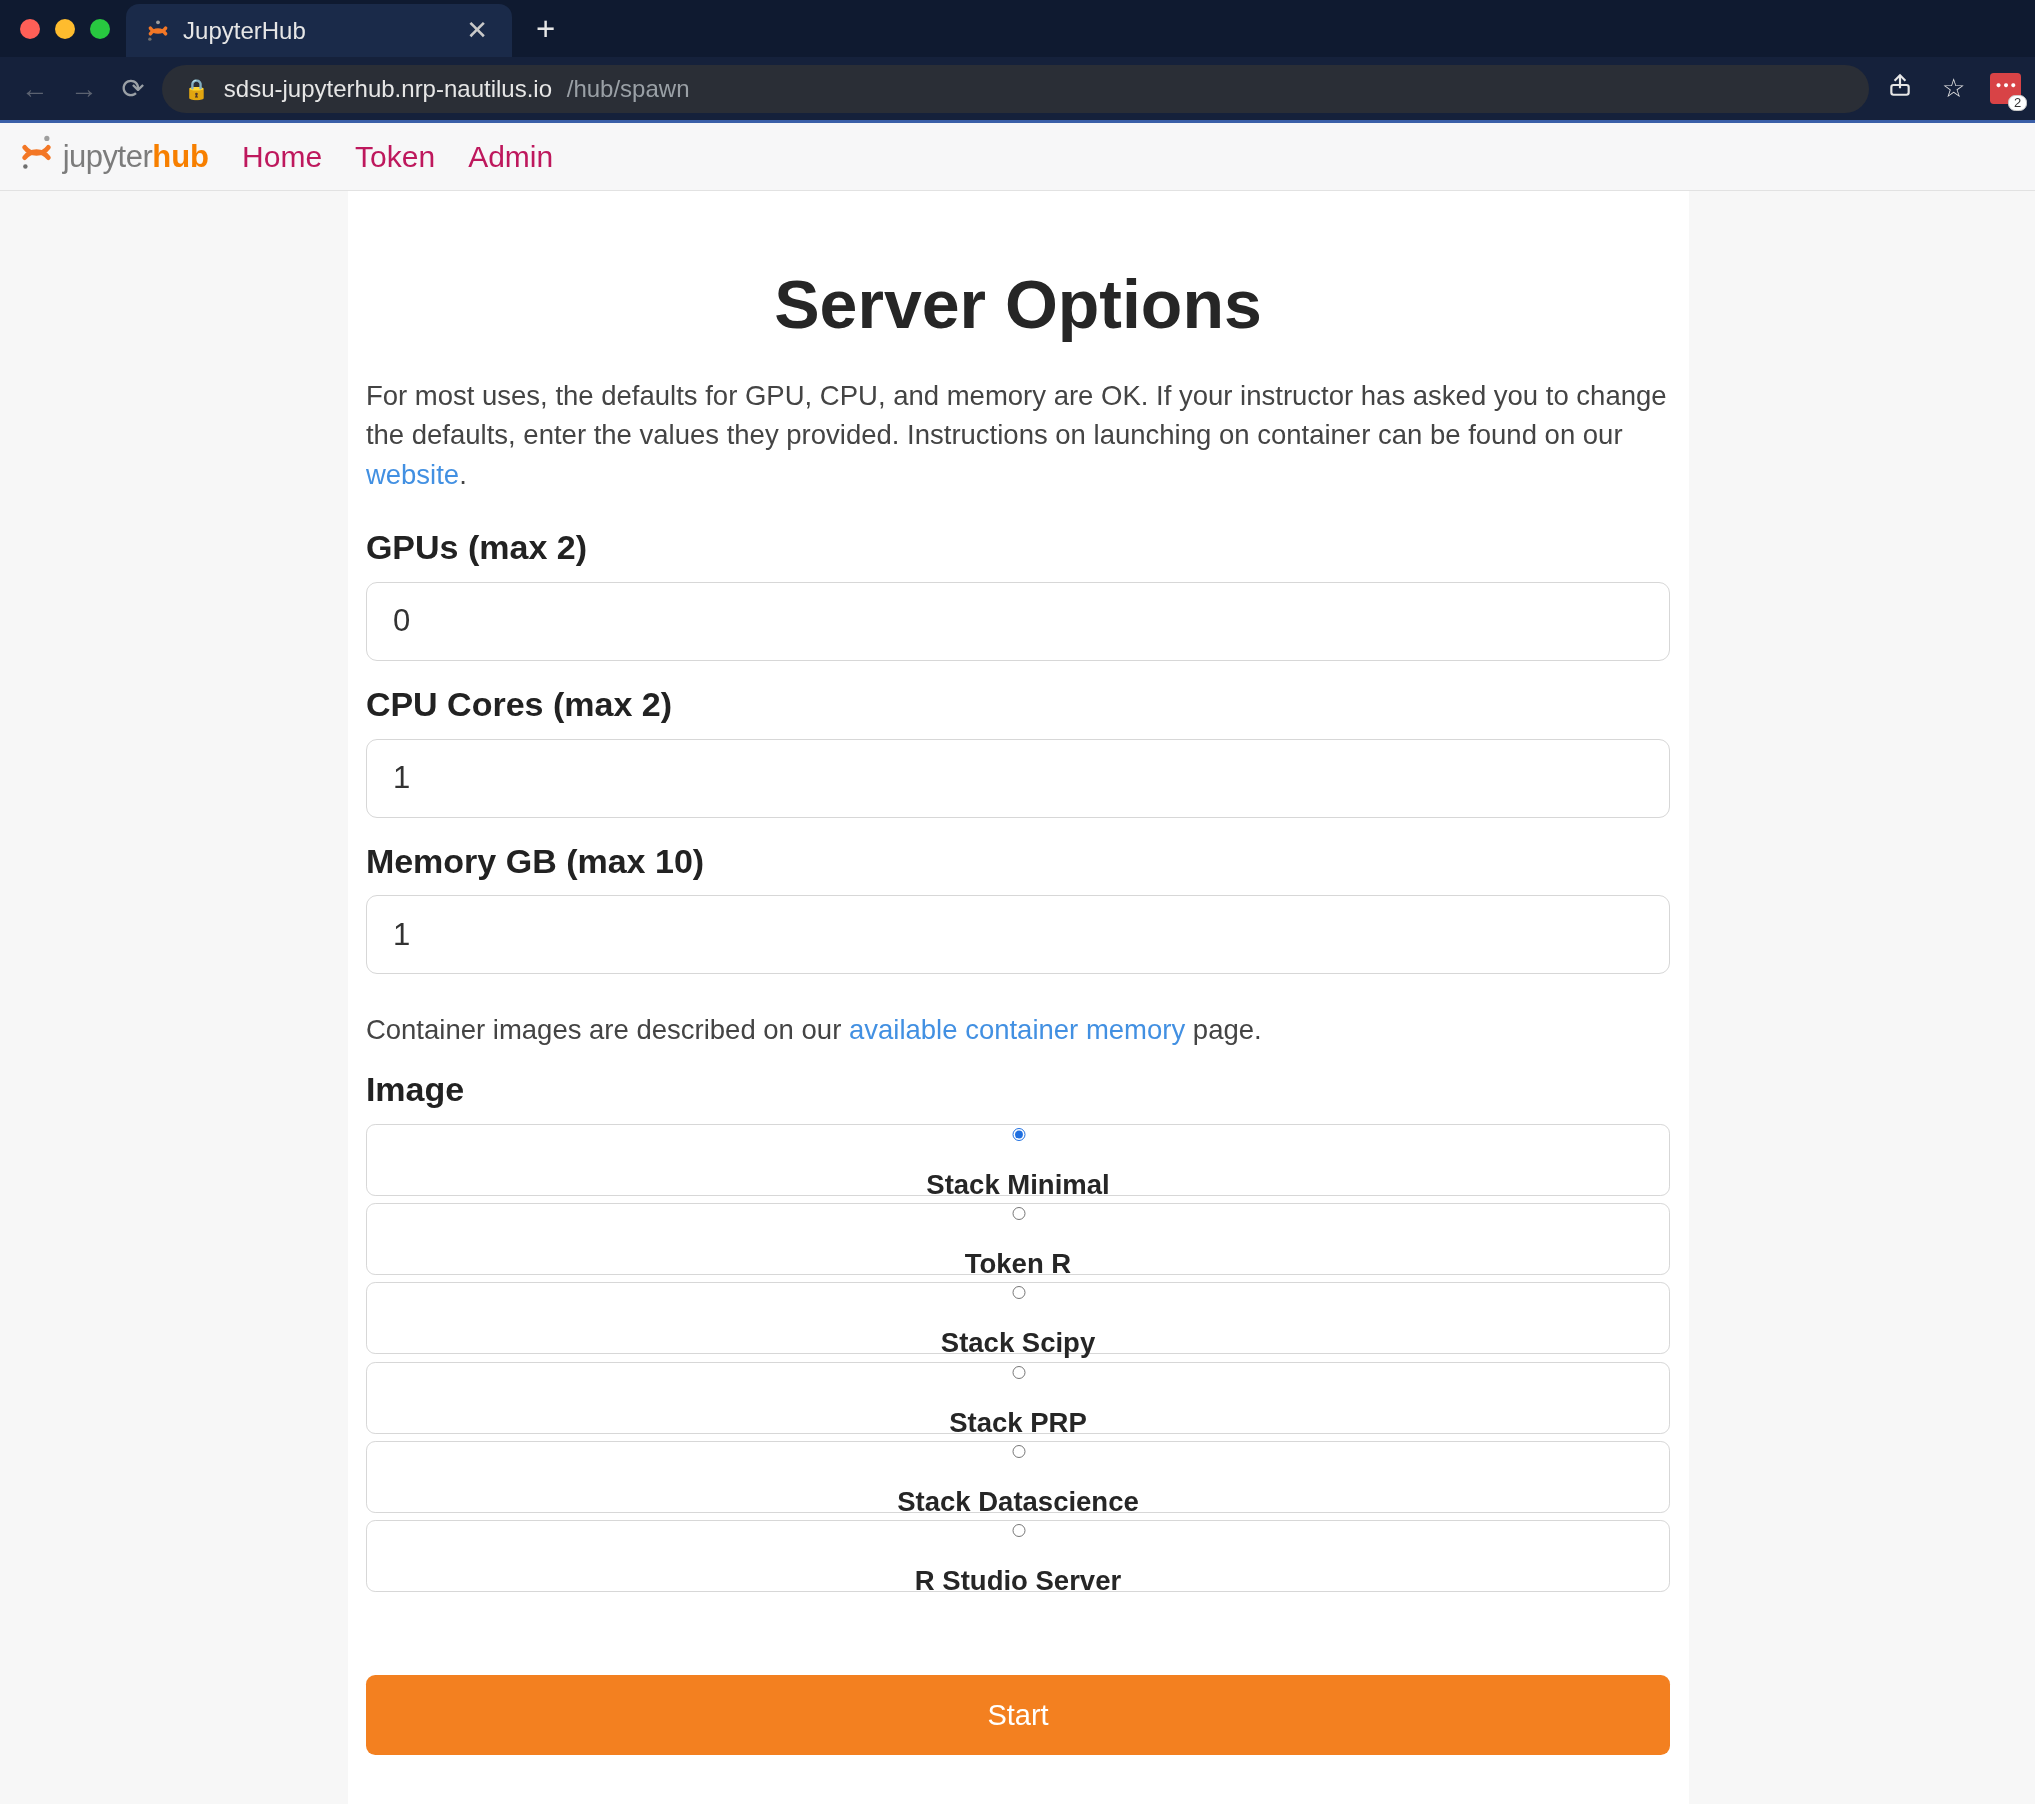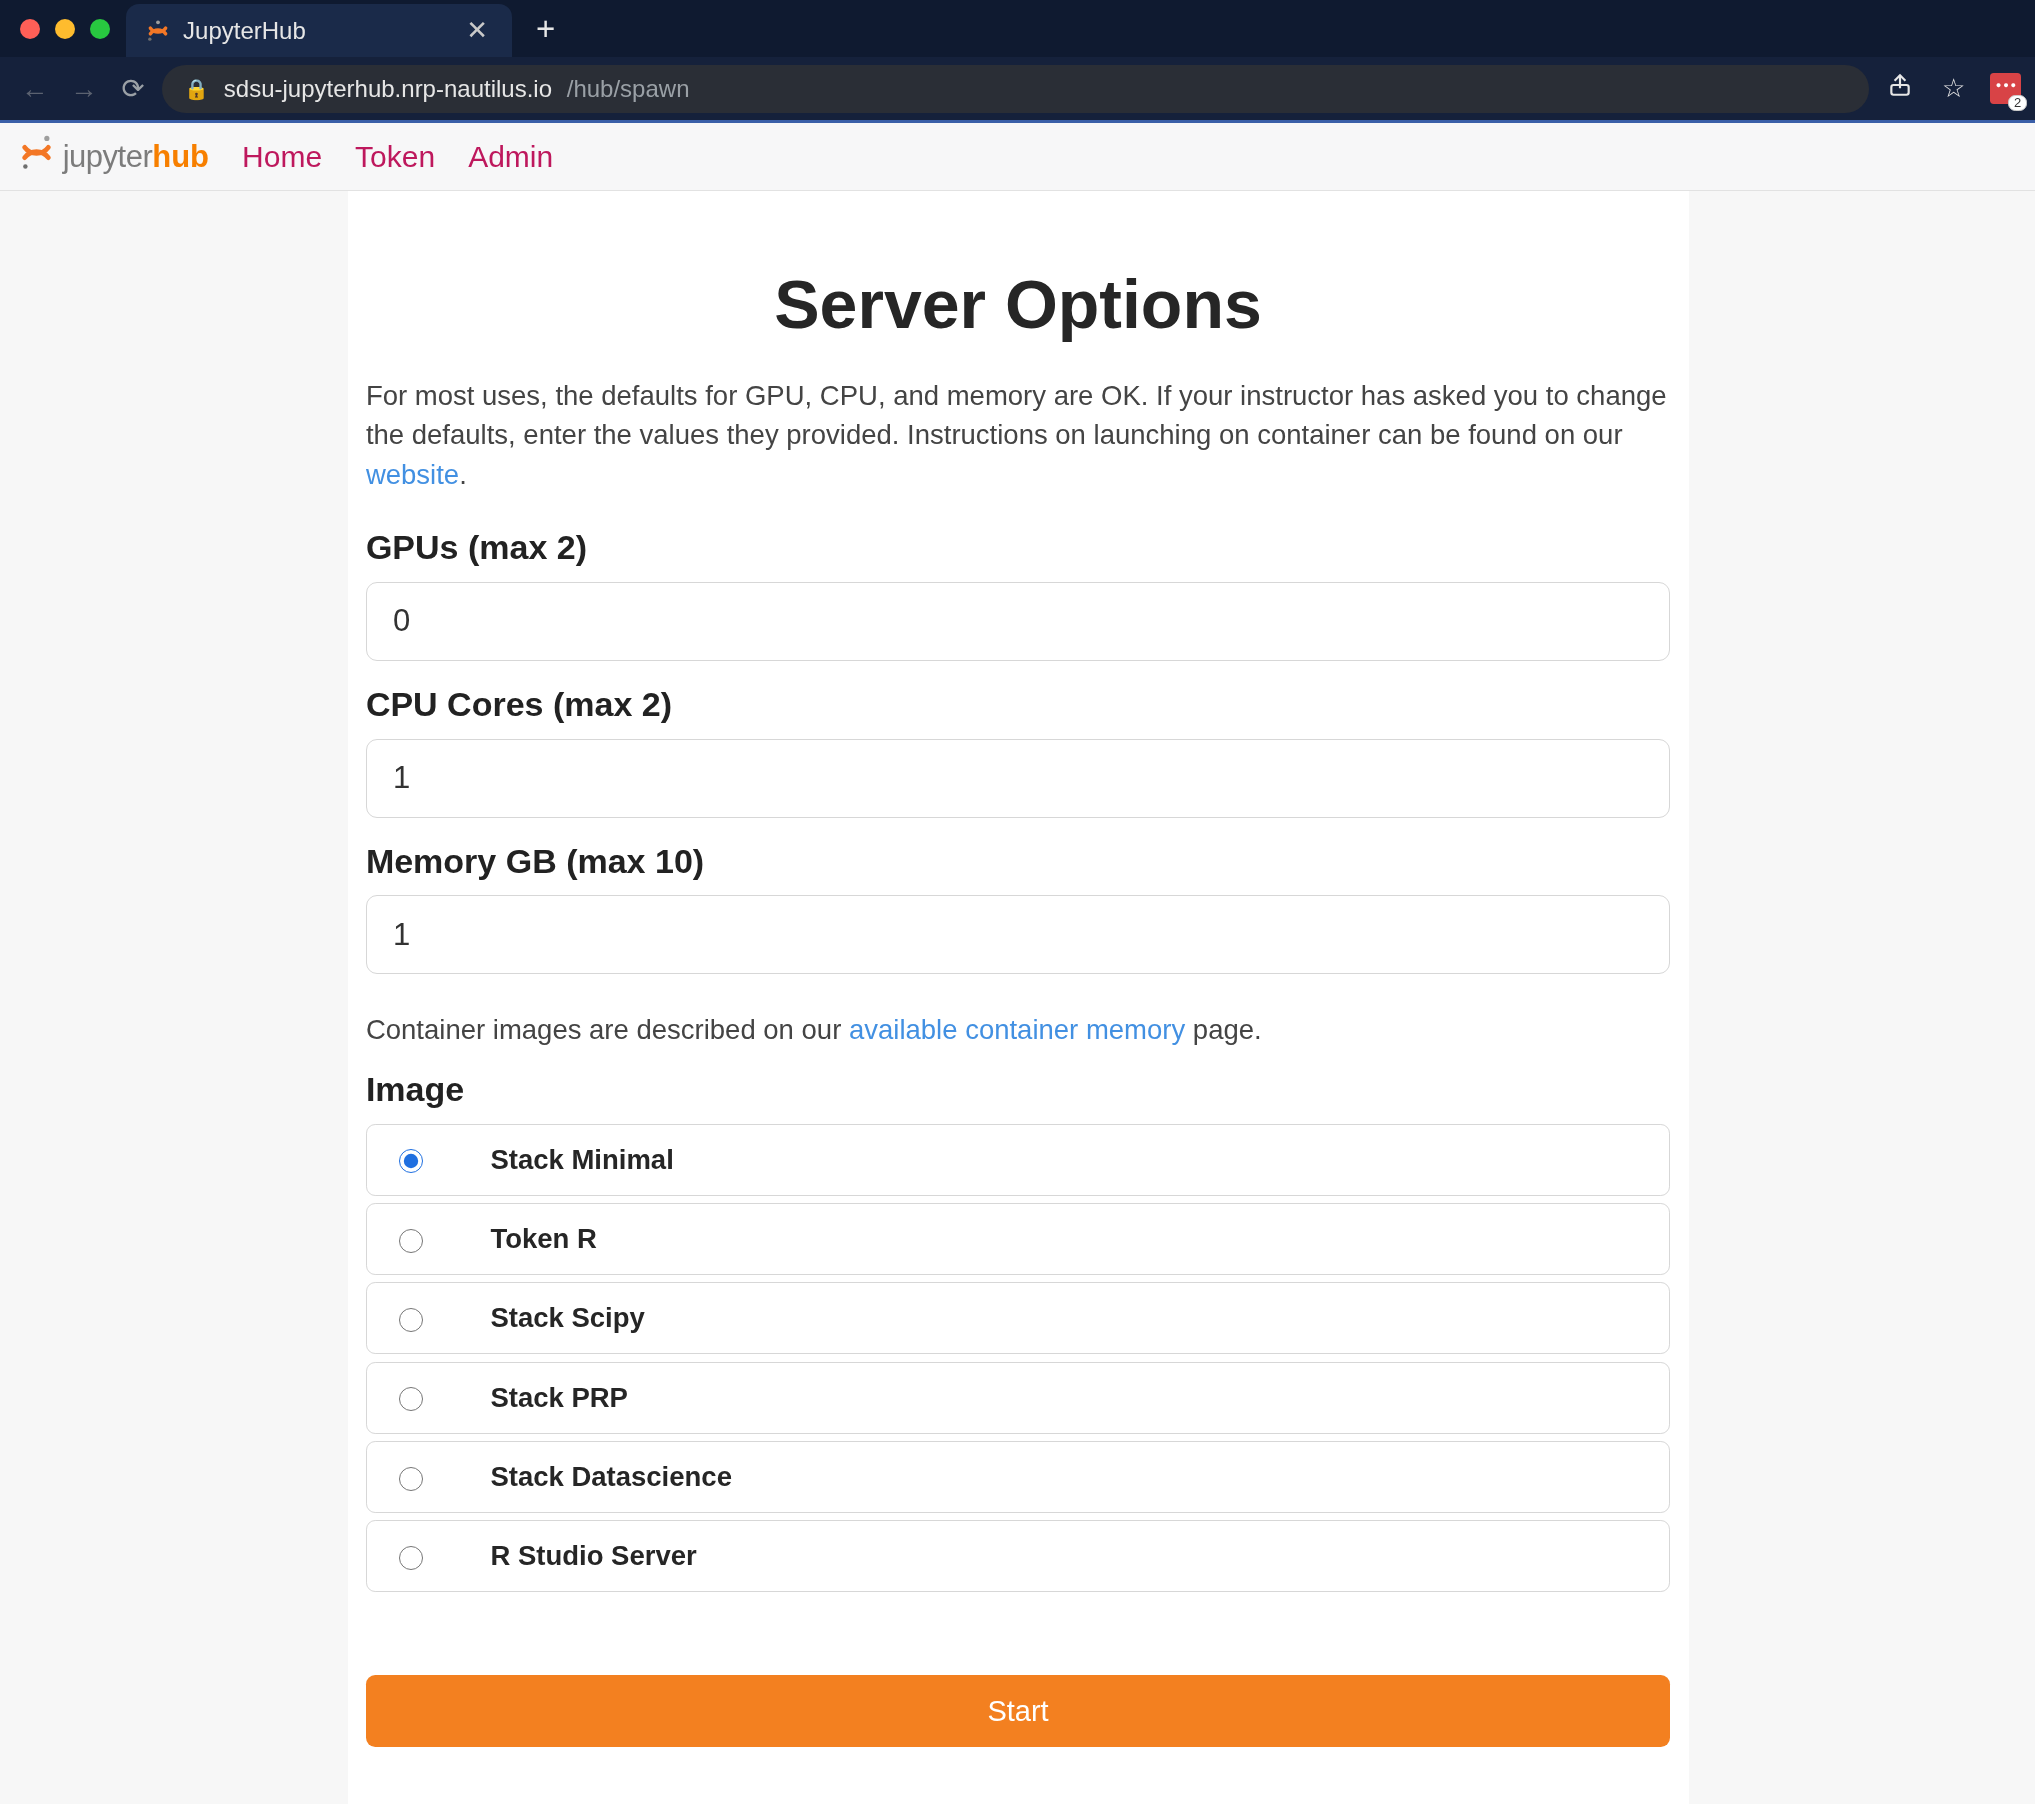--- a/index.html
+++ b/index.html
@@ -50,24 +50,24 @@
   .hubnav { color:#be185d; font-size:30px; text-decoration:none; }
 
   .content { background:#fff; max-width:1341px; margin:0 auto; padding:46px 18.4px 92px; }
   h1.title { text-align:center; font-size:68px; font-weight:700; margin:27.5px 0 33px; color:#262626; font-family:"Helvetica Neue",Arial,sans-serif;}
   .intro { font-size:27.5px; color:#444; line-height:1.45; margin-bottom:33px;}
   .intro a, .linky { color:var(--link); text-decoration:none;}
   .flabel { font-weight:700; font-size:34px; color:#222; margin:24px 0 14.7px;}
   .finput { width:100%; height:79px; border:1.8px solid #d7d7d7; border-radius:11px; font-size:31px; padding:0 26px; color:#333; background:#fff;}
   .desc { font-size:27.5px; color:#444; margin:40px 0 18.4px;}
   .radio-list { border:0; margin:0; padding:0;}
-  .radio-row { display:flex; align-items:center; gap:64px; border:1.8px solid #d7d7d7; border-radius:9.2px; height:72px; padding:0 27.5px; margin-bottom:7.3px; background:#fff;}
+  .radio-row { display:flex; align-items:center; gap:28px; border:1.8px solid #d7d7d7; border-radius:9.2px; height:72px; padding:0 27.5px; margin-bottom:7.3px; background:#fff;flex-direction:column;}
   .radio-row input[type=radio]{ width:24px; height:24px; accent-color:#1f6fe0;}
   .radio-row label{ font-size:27.5px; font-weight:700; color:#262626;}
-  .start-btn { display:block; width:100%; height:72px; margin-top:83px; background:#f38020; color:#fff; border:none; border-radius:9.2px; font-size:29px; font-weight:400;}
+  .start-btn { display:block; width:100%; height:80px; margin-top:83px; background:#f38020; color:#fff; border:none; border-radius:9.2px; font-size:29px; font-weight:400;}
 
   
   .jh-arc { display:inline-block; }
 </style>
 </head>
 <body>
 
 <div class="browser">
   <div class="tabbar">
     <div class="window-ctrls">

